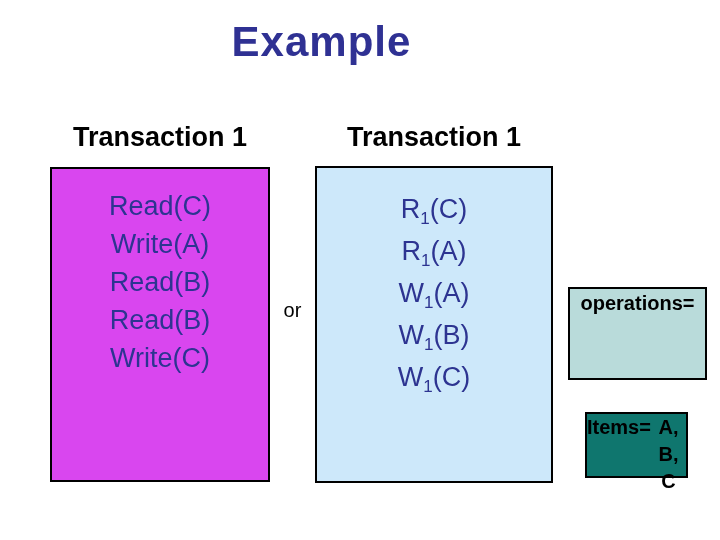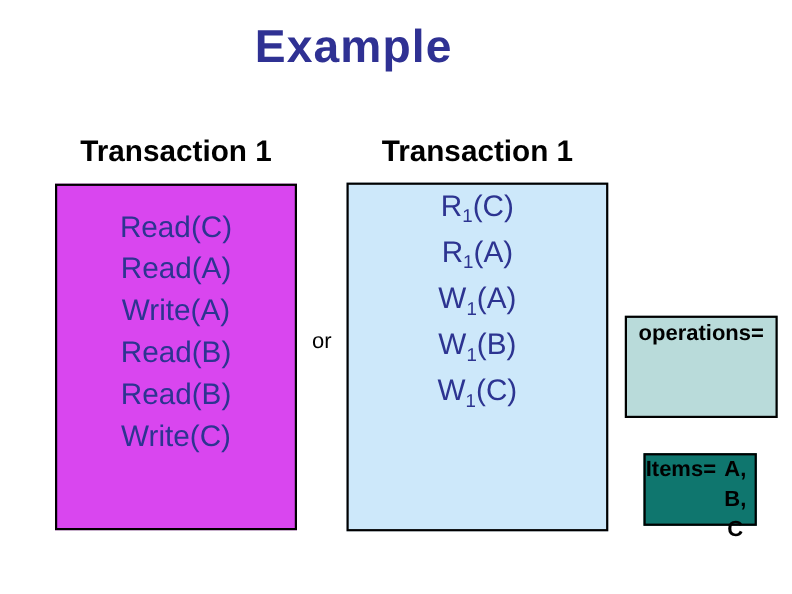--- a/index.html
+++ b/index.html
@@ -26,21 +26,21 @@
   }
   .col-header.left{left:50px;width:220px;top:122px;}
   .col-header.right{left:315px;width:238px;top:122px;}
   .op-box{
     position:absolute;
     box-sizing:border-box;
     border:2px solid #000000;
     text-align:center;
   }
   .op-box.left{left:50px;top:167px;width:220px;height:315px;padding-top:18px;}
-  .op-box.right{left:315px;top:166px;width:238px;height:317px;}
+  .op-box.right{left:315px;top:166px;width:238px;height:317px;padding-top:22px;}
   .op-line{
     font-size:27px;
     line-height:38px;
   }
   .sub{
     font-size:17px;
     position:relative;
     top:6px;
   }
   .or-label{
@@ -67,21 +67,20 @@
 <body>
 
 <div class="slide-title" style="color: rgb(47, 49, 147);">Example</div>
 
 <div class="col-header left">Transaction 1</div>
 <div class="col-header right">Transaction 1</div>
 
 <div class="op-box left" style="background: #d946ef; border-color: rgb(0, 0, 0); color: rgb(45, 52, 145);">
   <div>
       <div class="op-line">Read(C)</div>
-      <div class="op-line">Read(A)</div>
       <div class="op-line">Write(A)</div>
       <div class="op-line">Read(B)</div>
       <div class="op-line">Read(B)</div>
       <div class="op-line">Write(C)</div>
     </div>
 </div>
 
 <div class="or-label">or</div>
 
 <div class="op-box right" style="background: rgb(205, 232, 250); border-color: rgb(0, 0, 0); color: rgb(45, 52, 145);">

